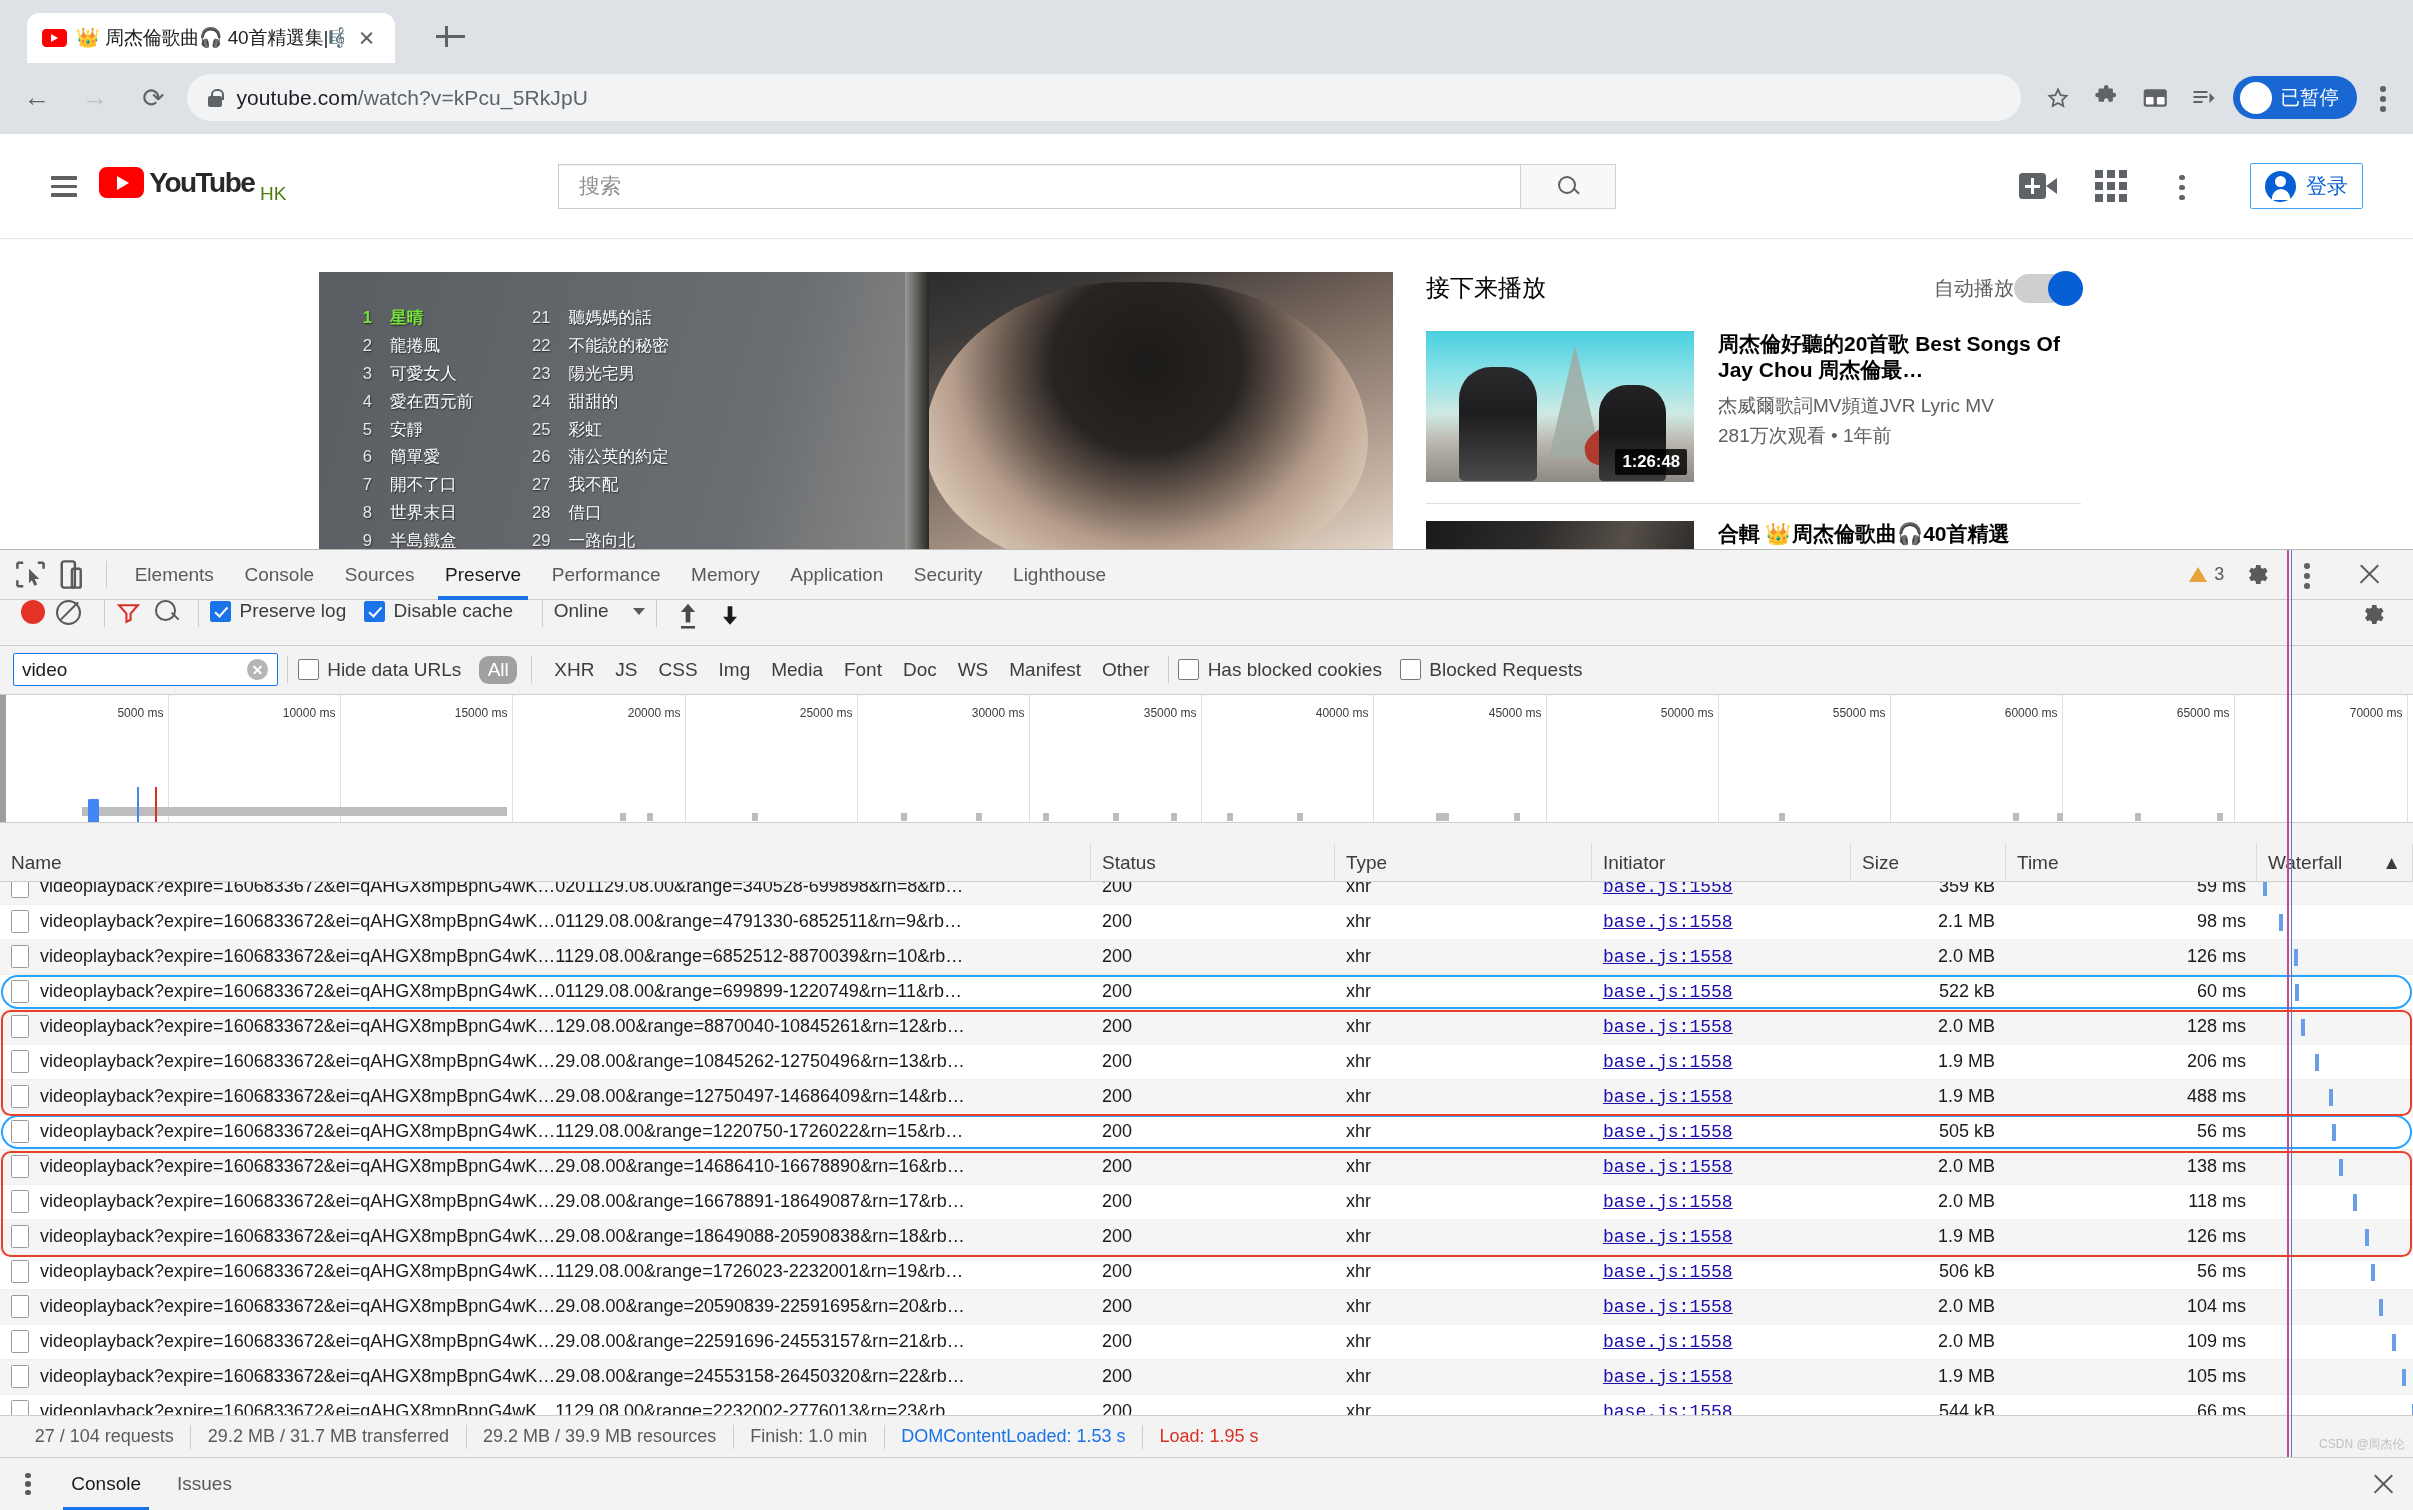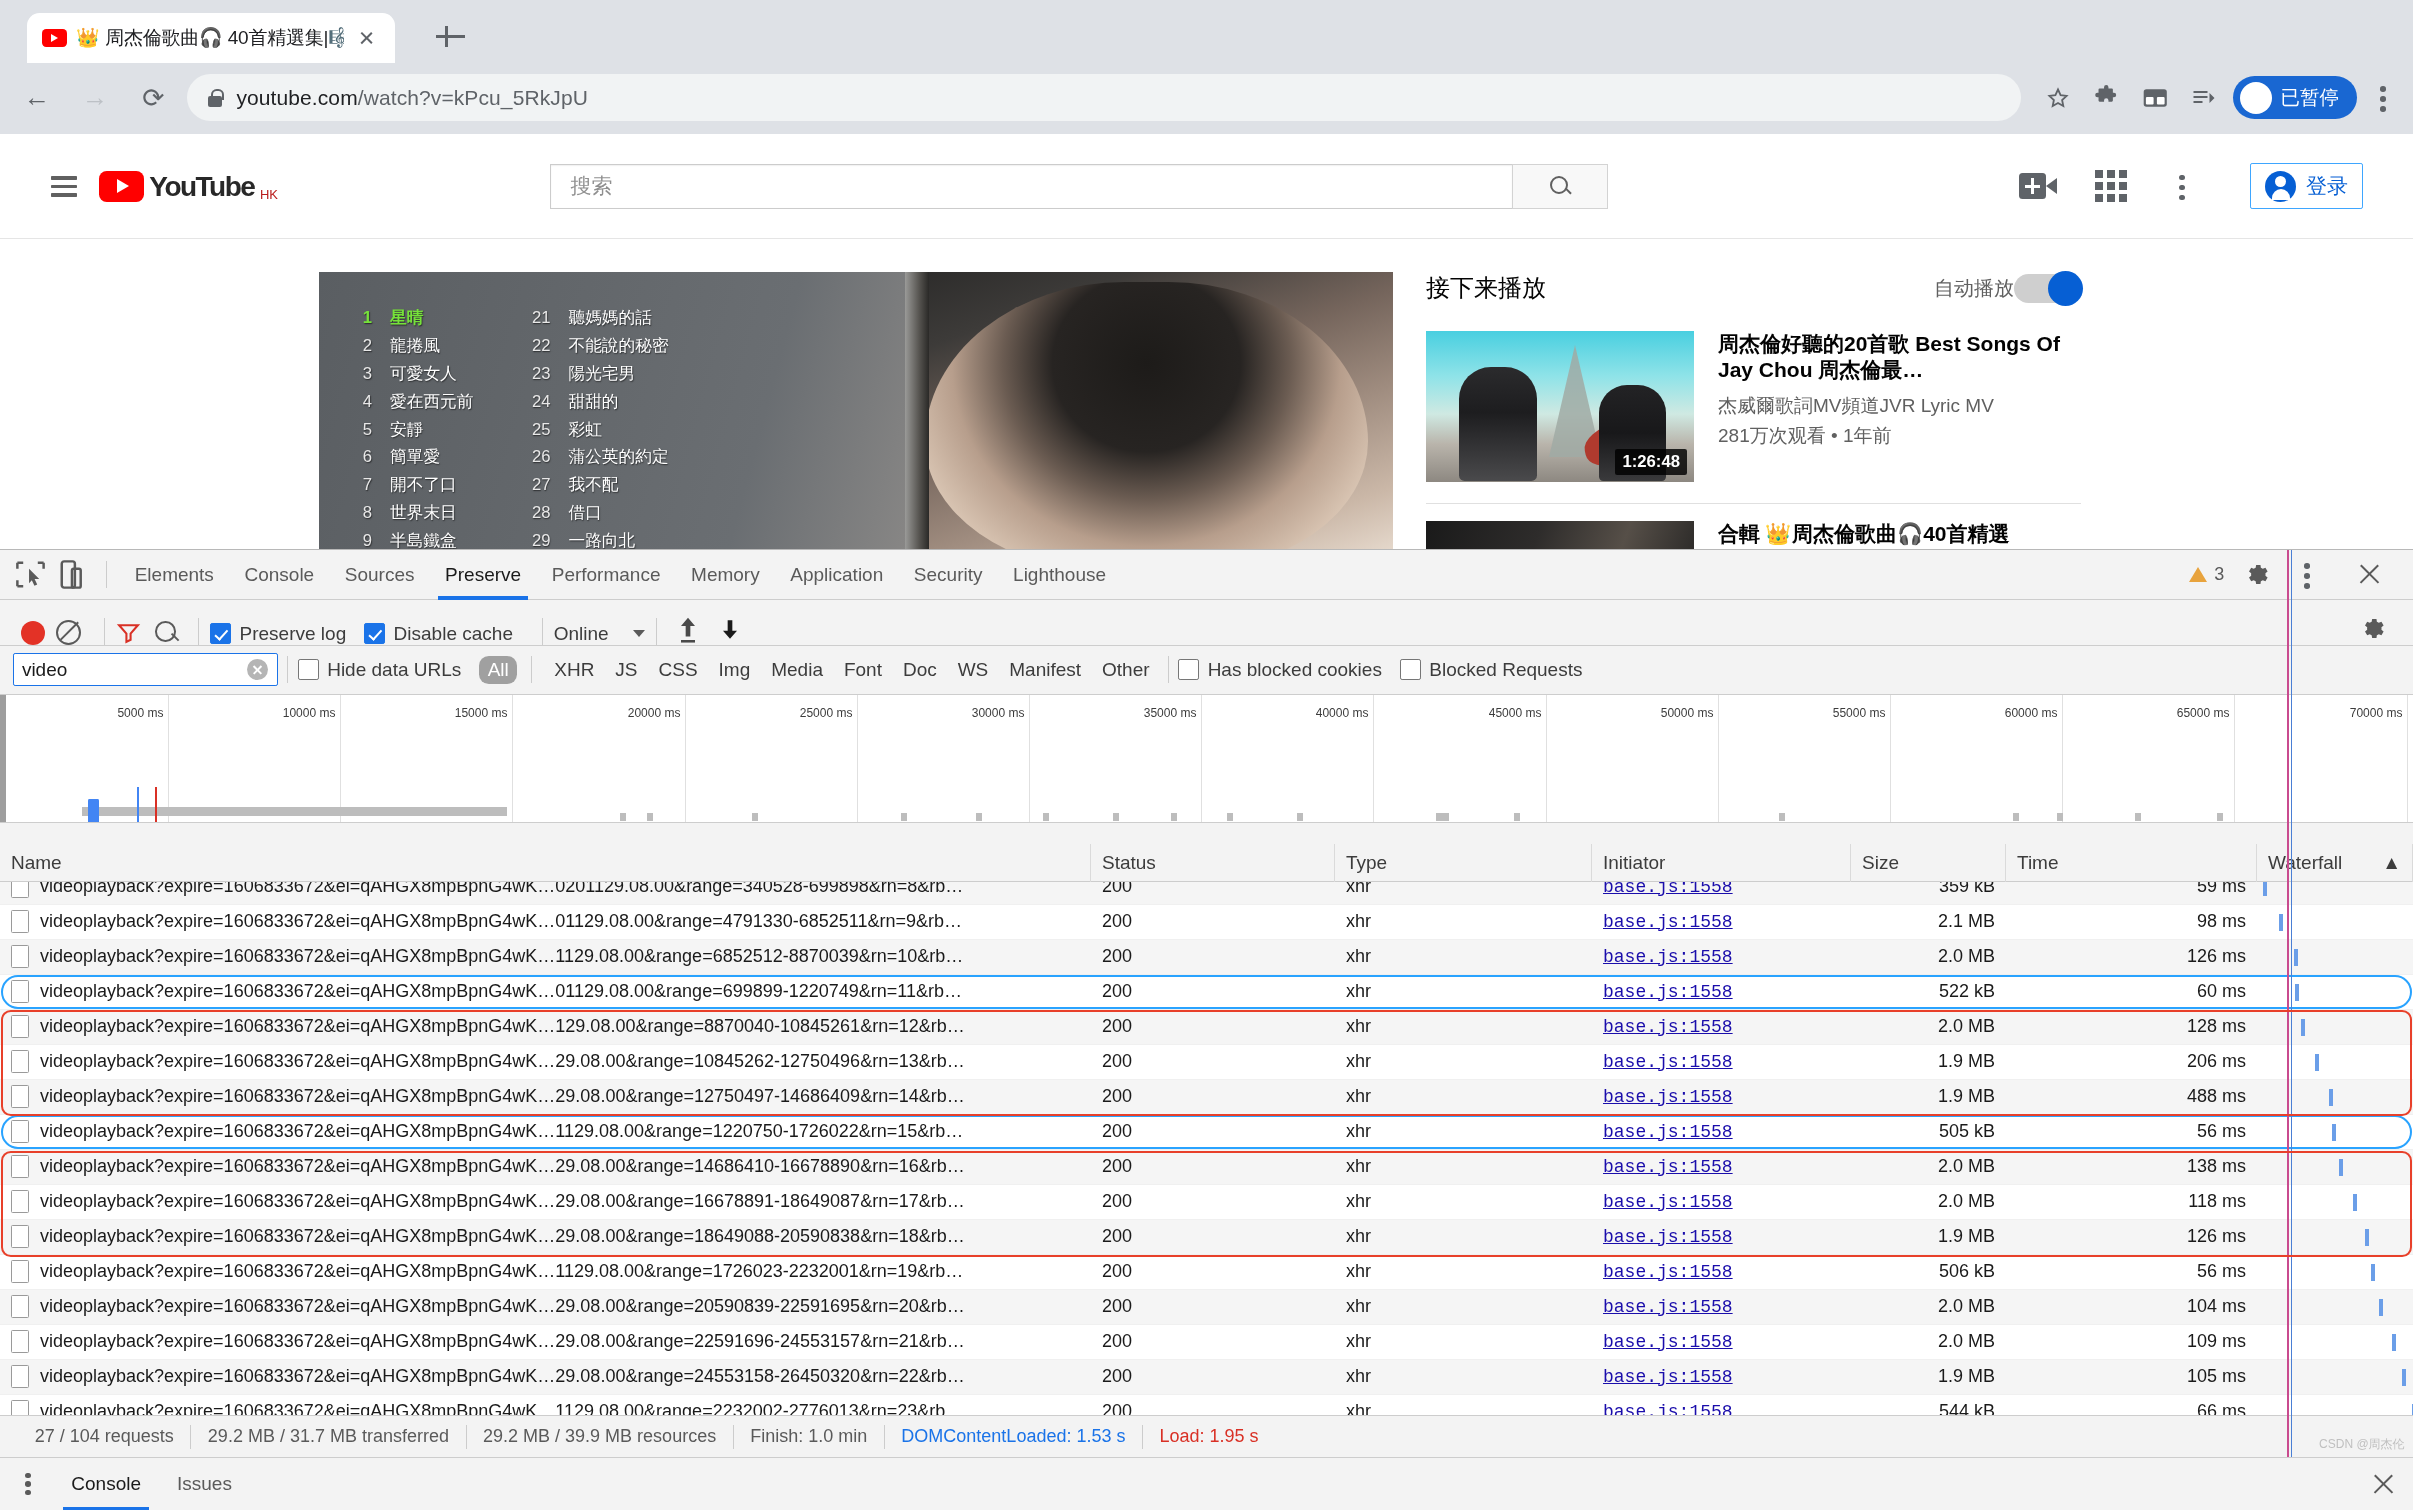--- a/index.html
+++ b/index.html
@@ -126,21 +126,21 @@
   .yt-logo { display: flex; align-items: flex-start; gap: 5.6px; cursor: pointer; }
   .yt-logo-play {
     width: 45px; height: 31px; background: #ff0000; border-radius: 7.7px;
     display: flex; align-items: center; justify-content: center;
   }
   .yt-logo-play::after {
     content: ""; width: 0; height: 0; border-left: 12.5px solid #fff;
     border-top: 7.7px solid transparent; border-bottom: 7.7px solid transparent; margin-left: 2.8px;
   }
   .yt-logo-word { font-size: 28px; font-weight: bold; color: #282828; letter-spacing: -1.5px; line-height: 31px; }
-  .yt-logo-cc { font-size: 13px; color: #b91c1c; margin-top: 16px; }
+  .yt-logo-cc { font-size: 19px; color: #4d7c0f; margin-top: 16px; }
   .yt-search-wrap { flex: 0 0 auto; display: flex; margin-left: 272px; }
   .yt-search-input {
     width: 962px; height: 45px; border: 0.7px solid #ccc; border-right: none;
     box-shadow: inset 0 0.7px 1.4px rgba(0,0,0,0.08);
     display: flex; align-items: center; padding: 0 19.5px; cursor: text;
   }
   .yt-search-ph { font-size: 21px; color: #909090; }
   .yt-search-btn {
     width: 96px; height: 45px; background: #f8f8f8; border: 0.7px solid #d3d3d3;
     display: flex; align-items: center; justify-content: center; cursor: pointer;
@@ -302,21 +302,21 @@
   .warn-tri { width: 0; height: 0; border-left: 9px solid transparent; border-right: 9px solid transparent; border-bottom: 15.3px solid #e8a33d; }
   .dt-gear { width: 29px; height: 29px; cursor: pointer; }
   .dt-close { width: 29px; height: 29px; position: relative; cursor: pointer; }
   .dt-close::before, .dt-close::after {
     content: ""; position: absolute; left: 2.1px; top: 13.2px; width: 25px; height: 2.4px; background: #5a5a5a;
   }
   .dt-close::before { transform: rotate(45deg); }
   .dt-close::after { transform: rotate(-45deg); }
 
   .dt-toolbar {
-    height: 47px; display: flex; align-items: flex-end; gap: 0; padding: 0 12.5px;
+    height: 47px; display: flex; align-items: flex-start; gap: 0; padding: 0 12.5px;
     border-bottom: 0.7px solid #cdcdcd; background: #f3f3f3;
   }
   .rec-dot { width: 24px; height: 24px; border-radius: 50%; background: #e33226; margin: 0 11px 0 8.4px; cursor: pointer; }
   .clear-ico { width: 25px; height: 25px; border: 2.4px solid #5a5a5a; border-radius: 50%; position: relative; cursor: pointer; margin-right: 12.5px; }
   .clear-ico::after { content: ""; position: absolute; left: -0.7px; top: 8.4px; width: 25px; height: 2.4px; background: #5a5a5a; transform: rotate(-45deg); }
   .tbsep { width: 0.7px; height: 26.5px; background: #ccc; margin: 0 11px; }
   .funnel { width: 25px; height: 25px; cursor: pointer; margin-right: 14px; }
   .srch-ico { width: 24px; height: 24px; cursor: pointer; margin-right: 8.4px; position: relative; }
   .srch-ico::before { content: ""; position: absolute; left: 0; top: 0; width: 16.7px; height: 16.7px; border: 2.4px solid #5a5a5a; border-radius: 50%; }
   .srch-ico::after { content: ""; position: absolute; left: 15.3px; top: 15.3px; width: 9.8px; height: 2.4px; background: #5a5a5a; transform: rotate(45deg); }

